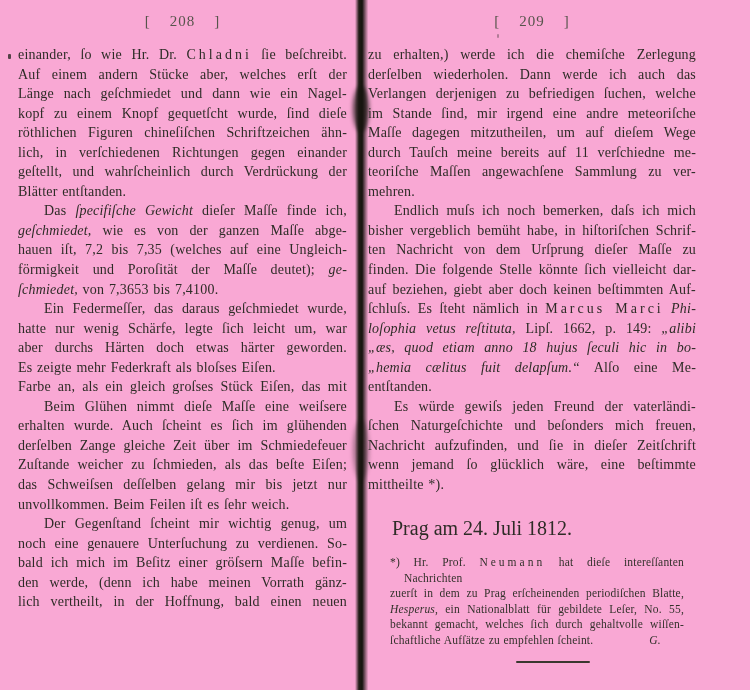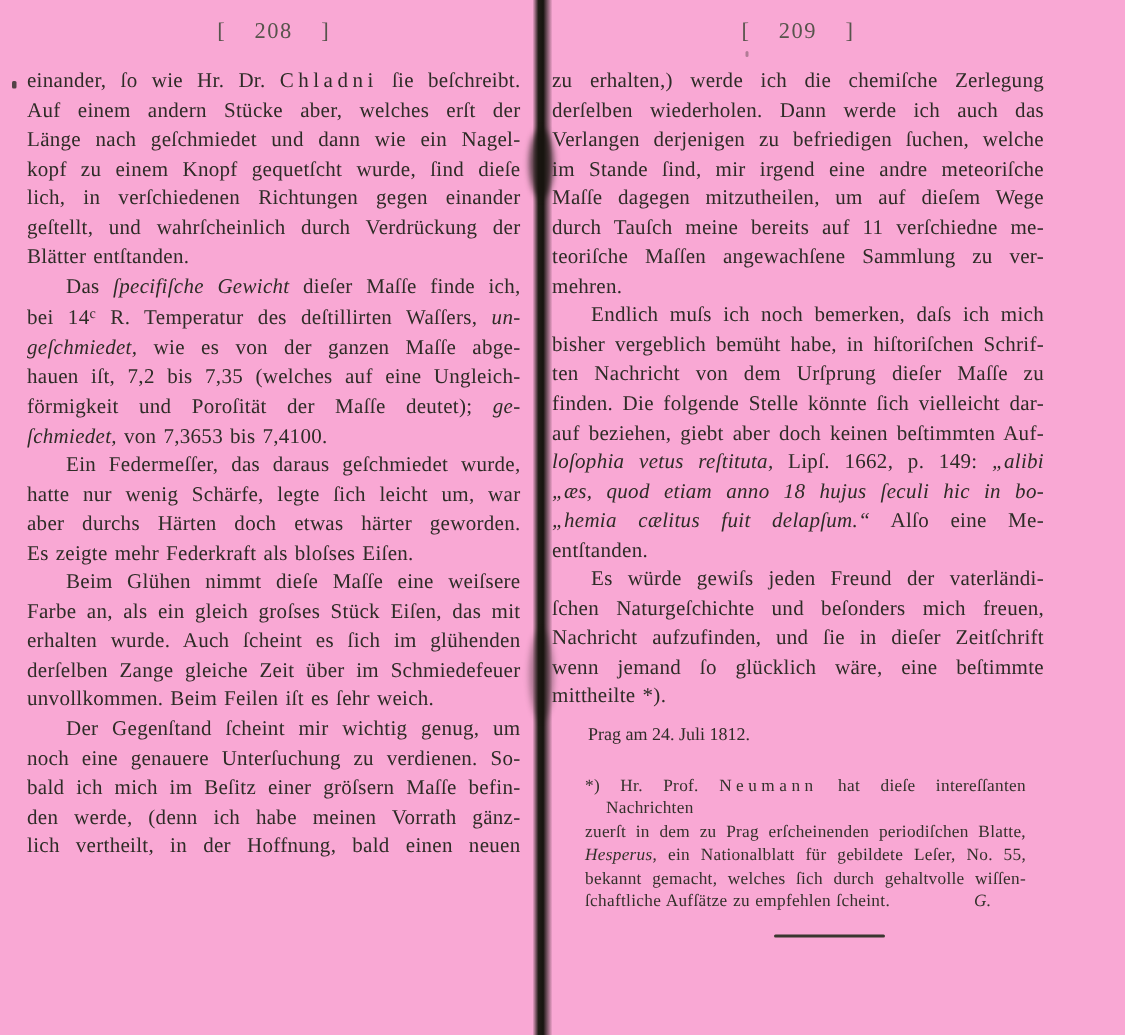--- a/index.html
+++ b/index.html
@@ -31,21 +31,21 @@
   .line{
     text-align:justify; text-align-last:justify;
     line-height:19.55px; letter-spacing:.2px; word-spacing:1px;
   }
   .line.indent{text-indent:26px;}
   .line.endline{text-align-last:left;}
   .s-i{font-style:italic;}
   .s-sp{letter-spacing:3px;}
   .s-sup{font-size:9.5px; vertical-align:4px;}
   .s-gap{display:inline-block; width:56px;}
-  .dateline{margin-top:5px; text-indent:24px; font-size:12px; line-height:19.55px;}
+  .dateline{margin-top:24px; text-indent:24px; font-size:20px; line-height:19.55px;}
   .footnote{
     margin-top:17px; margin-left:22px; width:294px;
     font-size:11.5px; color:#33312b;
   }
   .footnote .line{line-height:15.5px; word-spacing:.6px;}
   .footnote .line:first-child{text-indent:-14px; padding-left:14px;}
   .foot-rule{
     margin:13px 0 0 148px; width:74px; height:2px; background:#3a372f;
     border-radius:1px;
   }
@@ -57,43 +57,45 @@
 <div id="canvas">
 
   <div class="page page-left">
     <div class="pagenum">[    208    ]</div>
     <div class="pagebody">
         <div class="para">
           <div class="line"><span>einander, ſo wie Hr. Dr. </span><span class="s-sp">Chladni</span><span> ſie beſchreibt.</span></div>
           <div class="line"><span>Auf einem andern Stücke aber, welches erſt der</span></div>
           <div class="line"><span>Länge nach geſchmiedet und dann wie ein Nagel-</span></div>
           <div class="line"><span>kopf zu einem Knopf gequetſcht wurde, ſind dieſe</span></div>
+          <div class="line"><span>röthlichen Figuren chineſiſchen Schriftzeichen ähn-</span></div>
           <div class="line"><span>lich, in verſchiedenen Richtungen gegen einander</span></div>
           <div class="line"><span>geſtellt, und wahrſcheinlich durch Verdrückung der</span></div>
           <div class="line endline"><span>Blätter entſtanden.</span></div>
         </div>
         <div class="para">
           <div class="line indent"><span>Das </span><span class="s-i">ſpecifiſche Gewicht</span><span> dieſer Maſſe finde ich,</span></div>
-          <div class="line"><span>bei 14</span><span class="s-sup">c</span><span> R. Temperatur des deſtillirten Waſſers, </span><span class="s-i">un-</span></div>
           <div class="line"><span class="s-i">geſchmiedet,</span><span> wie es von der ganzen Maſſe abge-</span></div>
           <div class="line"><span>hauen iſt, 7,2 bis 7,35 (welches auf eine Ungleich-</span></div>
           <div class="line"><span>förmigkeit und Poroſität der Maſſe deutet); </span><span class="s-i">ge-</span></div>
           <div class="line endline"><span class="s-i">ſchmiedet,</span><span> von 7,3653 bis 7,4100.</span></div>
         </div>
         <div class="para">
           <div class="line indent"><span>Ein Federmeſſer, das daraus geſchmiedet wurde,</span></div>
           <div class="line"><span>hatte nur wenig Schärfe, legte ſich leicht um, war</span></div>
           <div class="line"><span>aber durchs Härten doch etwas härter geworden.</span></div>
           <div class="line endline"><span>Es zeigte mehr Federkraft als bloſses Eiſen.</span></div>
         </div>
         <div class="para">
+          <div class="line"><span>Farbe an, als ein gleich groſses Stück Eiſen, das mit</span></div>
           <div class="line indent"><span>Beim Glühen nimmt dieſe Maſſe eine weiſsere</span></div>
-          <div class="line"><span>Farbe an, als ein gleich groſses Stück Eiſen, das mit</span></div>
           <div class="line"><span>erhalten wurde.  Auch ſcheint es ſich im glühenden</span></div>
           <div class="line"><span>derſelben Zange gleiche Zeit über im Schmiedefeuer</span></div>
+          <div class="line"><span>Zuſtande weicher zu ſchmieden, als das beſte Eiſen;</span></div>
+          <div class="line"><span>das Schweiſsen deſſelben gelang mir bis jetzt nur</span></div>
           <div class="line endline"><span>unvollkommen.  Beim Feilen iſt es ſehr weich.</span></div>
         </div>
         <div class="para">
           <div class="line indent"><span>Der Gegenſtand ſcheint mir wichtig genug, um</span></div>
           <div class="line"><span>noch eine genauere Unterſuchung zu verdienen. So-</span></div>
           <div class="line"><span>bald ich mich im Beſitz einer gröſsern Maſſe befin-</span></div>
           <div class="line"><span>den werde, (denn ich habe meinen Vorrath gänz-</span></div>
           <div class="line"><span>lich vertheilt, in der Hoffnung, bald einen neuen</span></div>
         </div>
       </div>
@@ -115,20 +117,21 @@
           <div class="line"><span>durch Tauſch meine bereits auf 11 verſchiedne me-</span></div>
           <div class="line"><span>teoriſche Maſſen angewachſene Sammlung zu ver-</span></div>
           <div class="line endline"><span>mehren.</span></div>
         </div>
         <div class="para">
           <div class="line indent"><span>Endlich muſs ich noch bemerken, daſs ich mich</span></div>
           <div class="line"><span>bisher vergeblich bemüht habe, in hiſtoriſchen Schrif-</span></div>
           <div class="line"><span>ten Nachricht von dem Urſprung dieſer Maſſe zu</span></div>
           <div class="line"><span>finden. Die folgende Stelle könnte ſich vielleicht dar-</span></div>
           <div class="line"><span>auf beziehen, giebt aber doch keinen beſtimmten Auf-</span></div>
+          <div class="line"><span>ſchluſs.  Es ſteht nämlich in </span><span class="s-sp">Marcus Marci</span><span> </span><span class="s-i">Phi-</span></div>
           <div class="line"><span class="s-i">loſophia vetus reſtituta,</span><span> Lipſ. 1662, p. 149: </span><span class="s-i">„alibi</span></div>
           <div class="line"><span class="s-i">„æs, quod etiam anno 18 hujus ſeculi hic in bo-</span></div>
           <div class="line"><span class="s-i">„hemia cælitus fuit delapſum.“</span><span>  Alſo eine Me-</span></div>
           <div class="line endline"><span>entſtanden.</span></div>
         </div>
         <div class="para">
           <div class="line indent"><span>Es würde gewiſs jeden Freund der vaterländi-</span></div>
           <div class="line"><span>ſchen Naturgeſchichte und beſonders mich freuen,</span></div>
           <div class="line"><span>Nachricht aufzufinden, und ſie in dieſer Zeitſchrift</span></div>
           <div class="line"><span>wenn jemand ſo glücklich wäre, eine beſtimmte</span></div>

